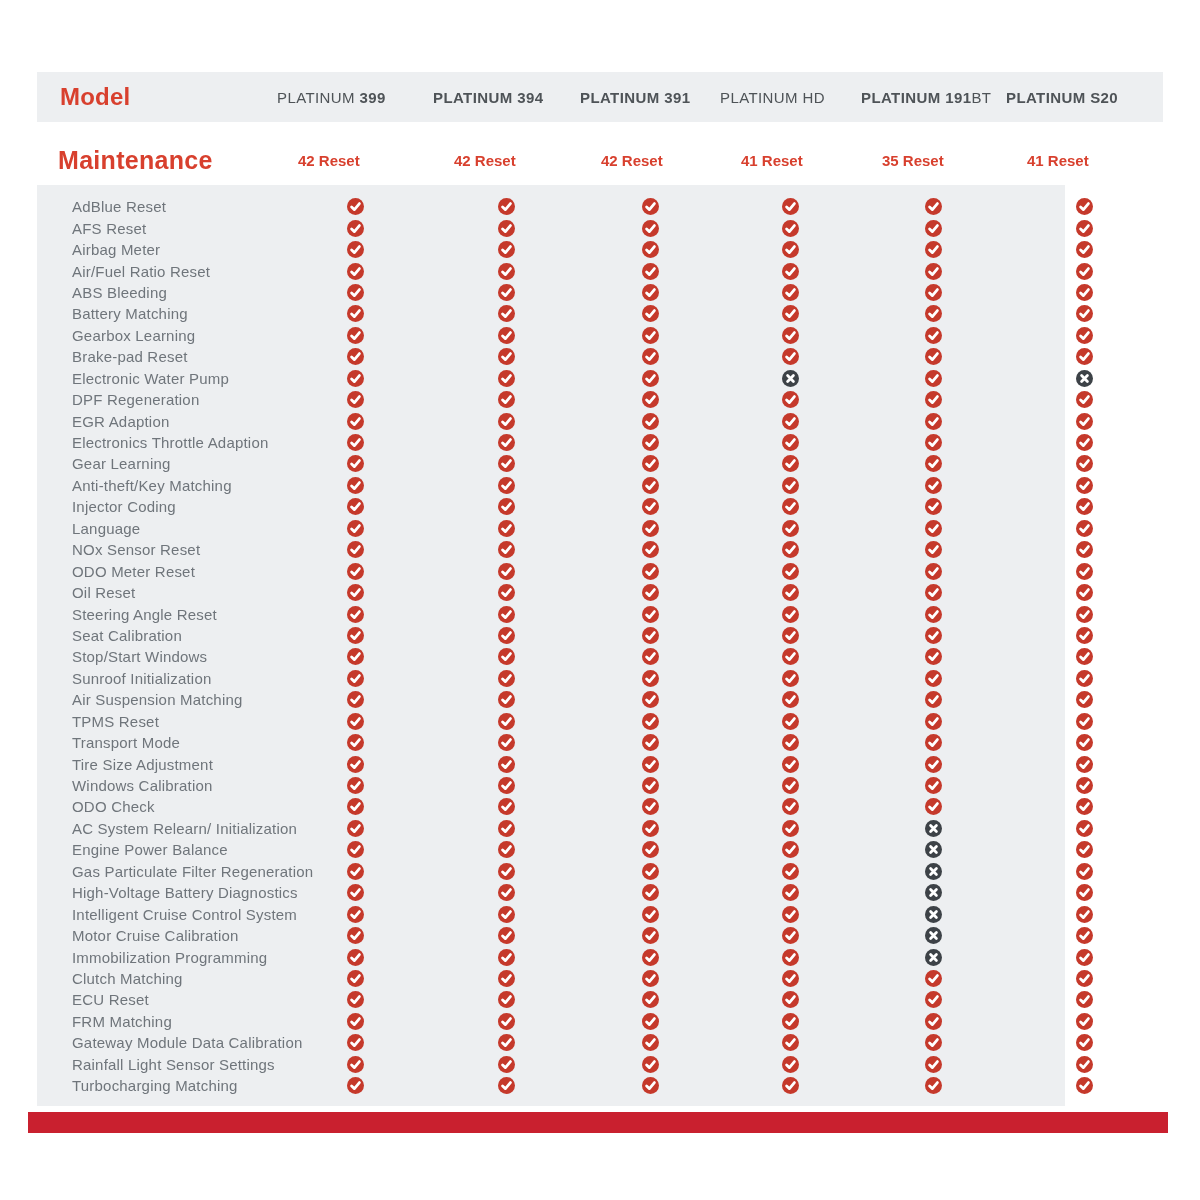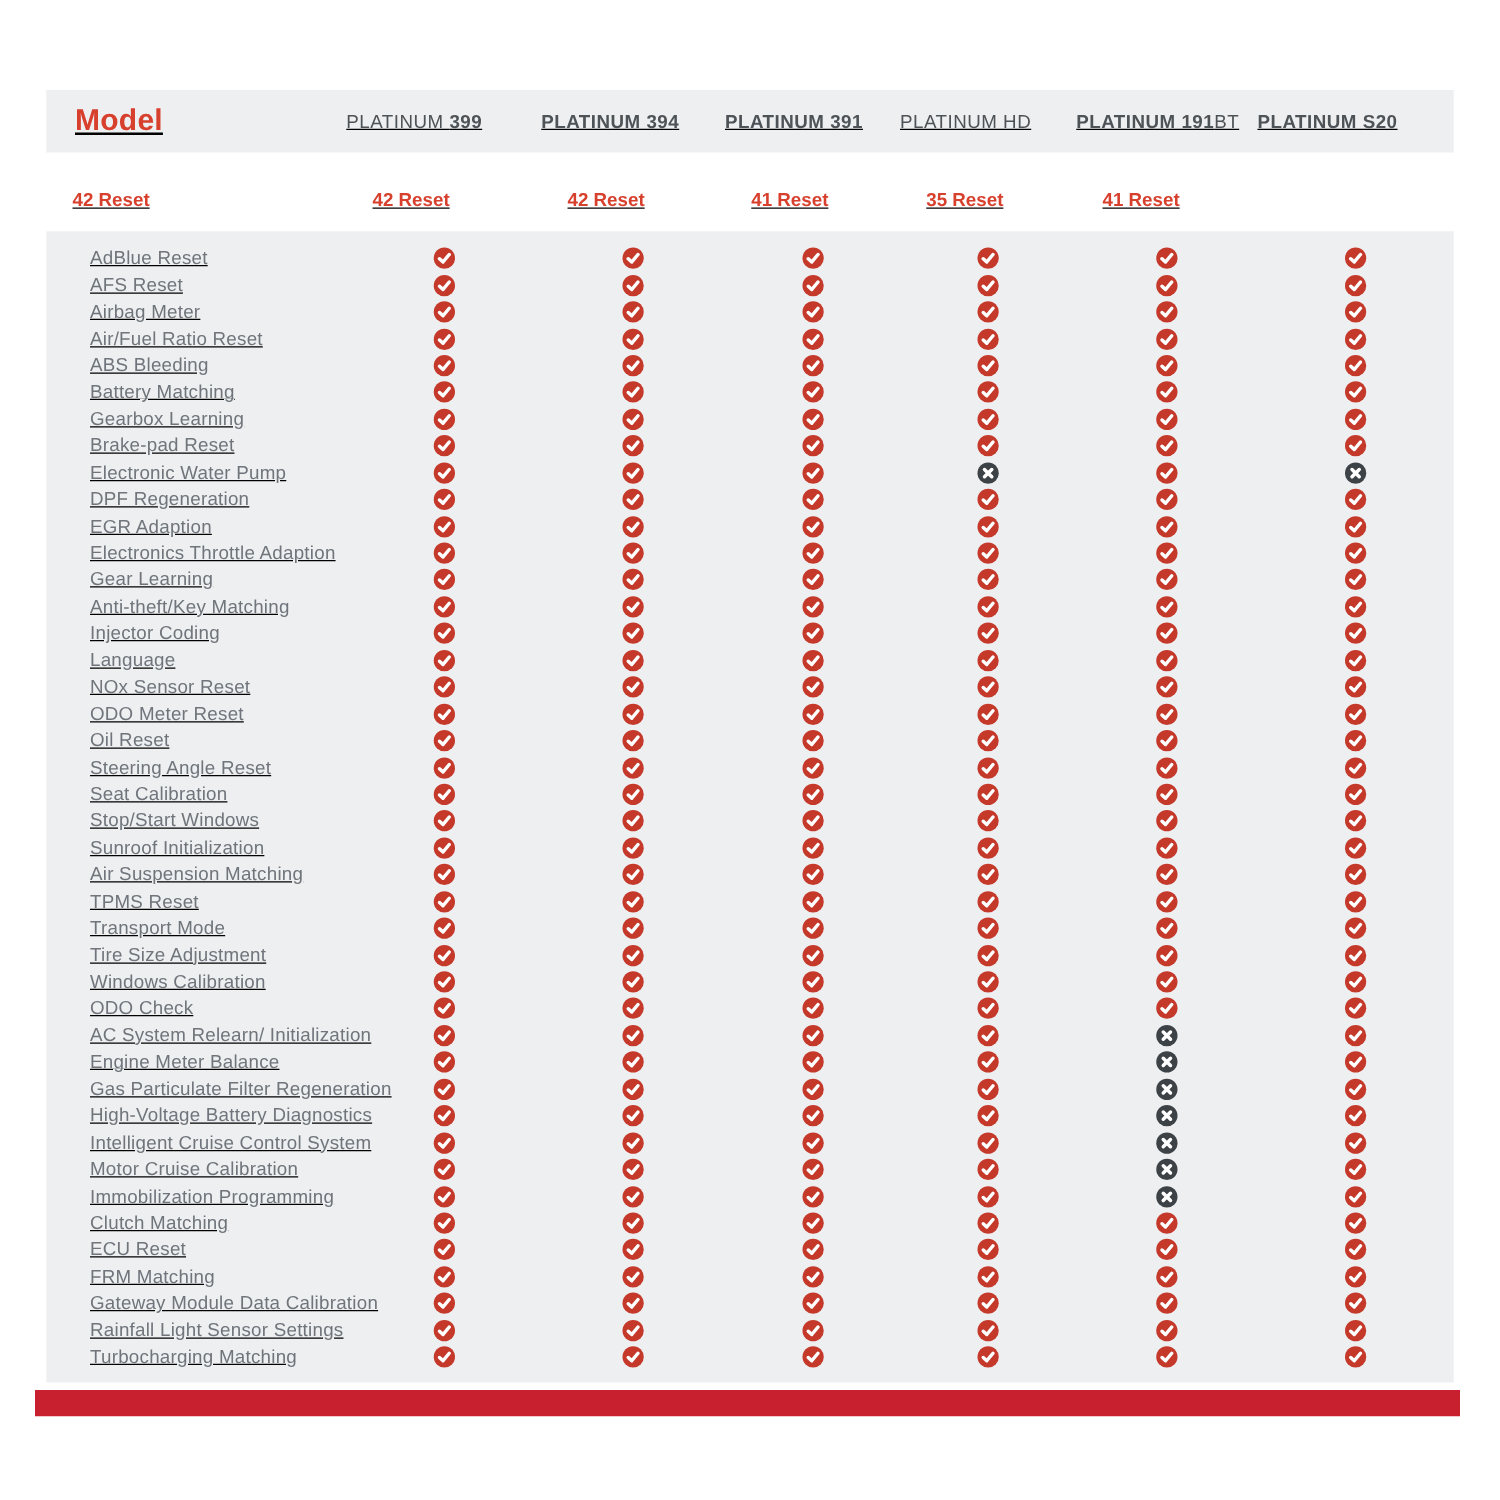--- a/index.html
+++ b/index.html
@@ -10,21 +10,21 @@
     --icon-red:#c5392b;
     --icon-dark:#3d4247;
     --bar-red:#c9202f;
     --cols:240px 156px 147px 140px 141px 145px 157px;
   }
   *{margin:0;padding:0;box-sizing:border-box;}
   html,body{background:#fff;}
   body{font-family:"Liberation Sans", sans-serif;}
   .page{position:relative;width:1200px;height:1200px;background:#fff;overflow:hidden;}
 
-  .grid-row{display:grid;grid-template-columns:var(--cols);align-items:center;text-decoration:underline;}
+  .grid-row{display:grid;grid-template-columns:var(--cols);align-items:center;}
 
   .model-band{
     position:absolute;left:37px;top:72px;width:1126px;height:50px;
     background:var(--band);
   }
   .model-title{
     padding-left:23px;font-size:24px;font-weight:bold;color:var(--heading-red);
     letter-spacing:.2px;
   }
   .model-name{
@@ -40,21 +40,21 @@
   .maint-title{
     padding-left:21px;font-size:25px;font-weight:bold;color:var(--heading-red);
     letter-spacing:.3px;
   }
   .reset-cell{
     font-size:15px;font-weight:600;color:var(--heading-red);
     transform:translateX(21px);white-space:nowrap;
   }
 
   .body-band{
-    position:absolute;left:37px;top:185px;width:1126px;height:921px;
+    position:absolute;left:37px;top:185px;width:1028px;height:921px;
     background:var(--band);padding-top:11px;
   }
   .feature-row{height:21.45px;}
   .feature-label{
     padding-left:35px;font-size:15px;color:var(--label-gray);
     white-space:nowrap;letter-spacing:.2px;
   }
   .mark-cell{display:flex;justify-content:center;align-items:center;}
   .mark{
     width:17px;height:17px;border-radius:50%;
@@ -79,20 +79,21 @@
 
   <div class="model-name"><span class="seg-reg">PLATINUM </span><span class="seg-bold">399</span></div>
       <div class="model-name"><span class="seg-bold">PLATINUM 394</span></div>
       <div class="model-name"><span class="seg-bold">PLATINUM 391</span></div>
       <div class="model-name"><span class="seg-reg">PLATINUM HD</span></div>
       <div class="model-name"><span class="seg-bold">PLATINUM 191</span><span class="seg-reg">BT</span></div>
       <div class="model-name"><span class="seg-bold">PLATINUM S20</span></div>
     </div>
 
   <div class="maint-row grid-row">
+    <div class="maint-title">Maintenance</div>
 
   <div class="reset-cell">42 Reset</div>
       <div class="reset-cell">42 Reset</div>
       <div class="reset-cell">42 Reset</div>
       <div class="reset-cell">41 Reset</div>
       <div class="reset-cell">35 Reset</div>
       <div class="reset-cell">41 Reset</div>
     </div>
 
   <div class="body-band">
@@ -1441,21 +1442,21 @@
         </div>
         <div class="mark-cell">
           <span class="mark check">
             <svg viewBox="0 0 17 17">
               <path d="M4.6 9L7.4 11.6L12.4 5.6" fill="none" stroke="#fff" stroke-width="2.8" stroke-linecap="round" stroke-linejoin="round"></path>
             </svg>
           </span>
         </div>
       </div>
       <div class="feature-row grid-row">
-        <div class="feature-label">Engine Meter Balance</div>
+        <div class="feature-label">Engine Power Balance</div>
         <div class="mark-cell">
           <span class="mark check">
             <svg viewBox="0 0 17 17">
               <path d="M4.6 9L7.4 11.6L12.4 5.6" fill="none" stroke="#fff" stroke-width="2.8" stroke-linecap="round" stroke-linejoin="round"></path>
             </svg>
           </span>
         </div>
         <div class="mark-cell">
           <span class="mark check">
             <svg viewBox="0 0 17 17">

